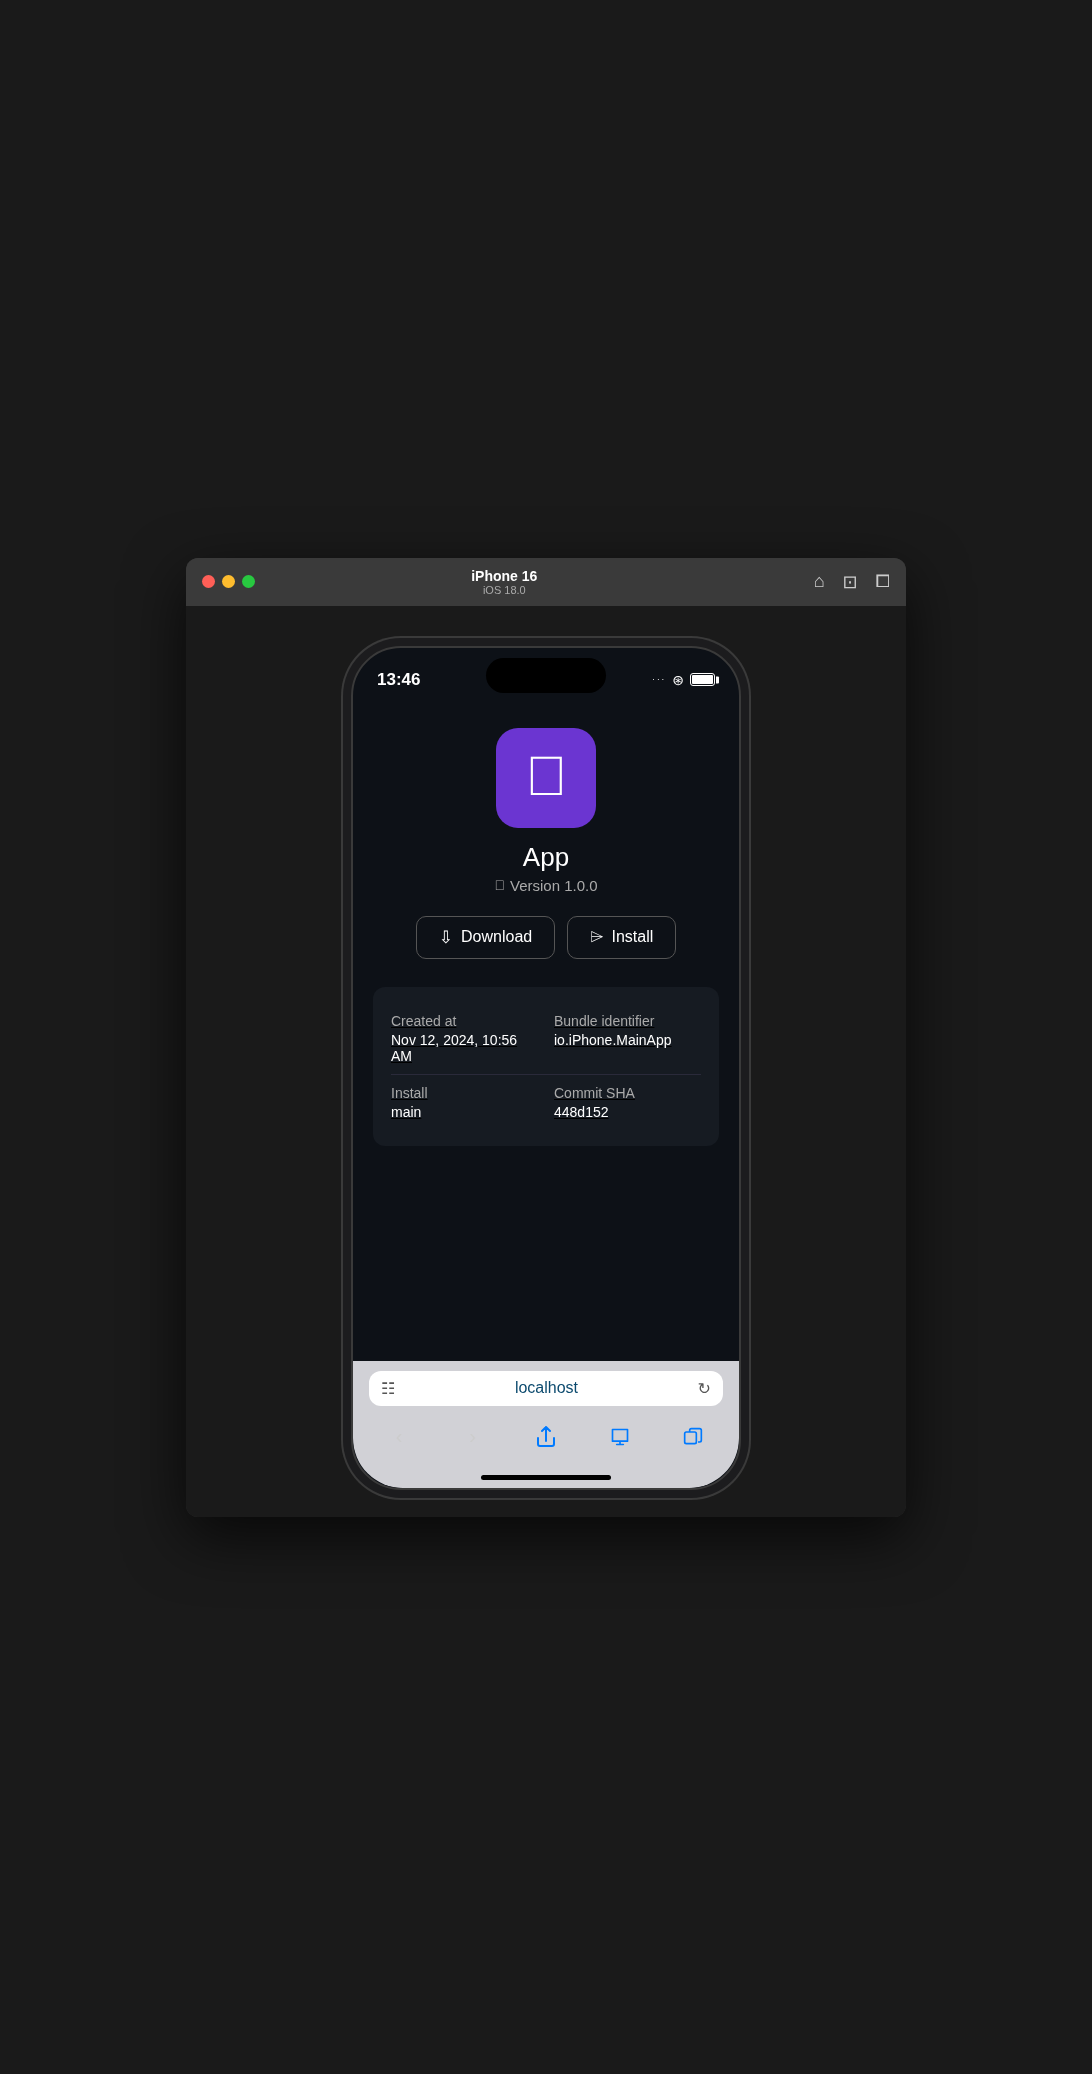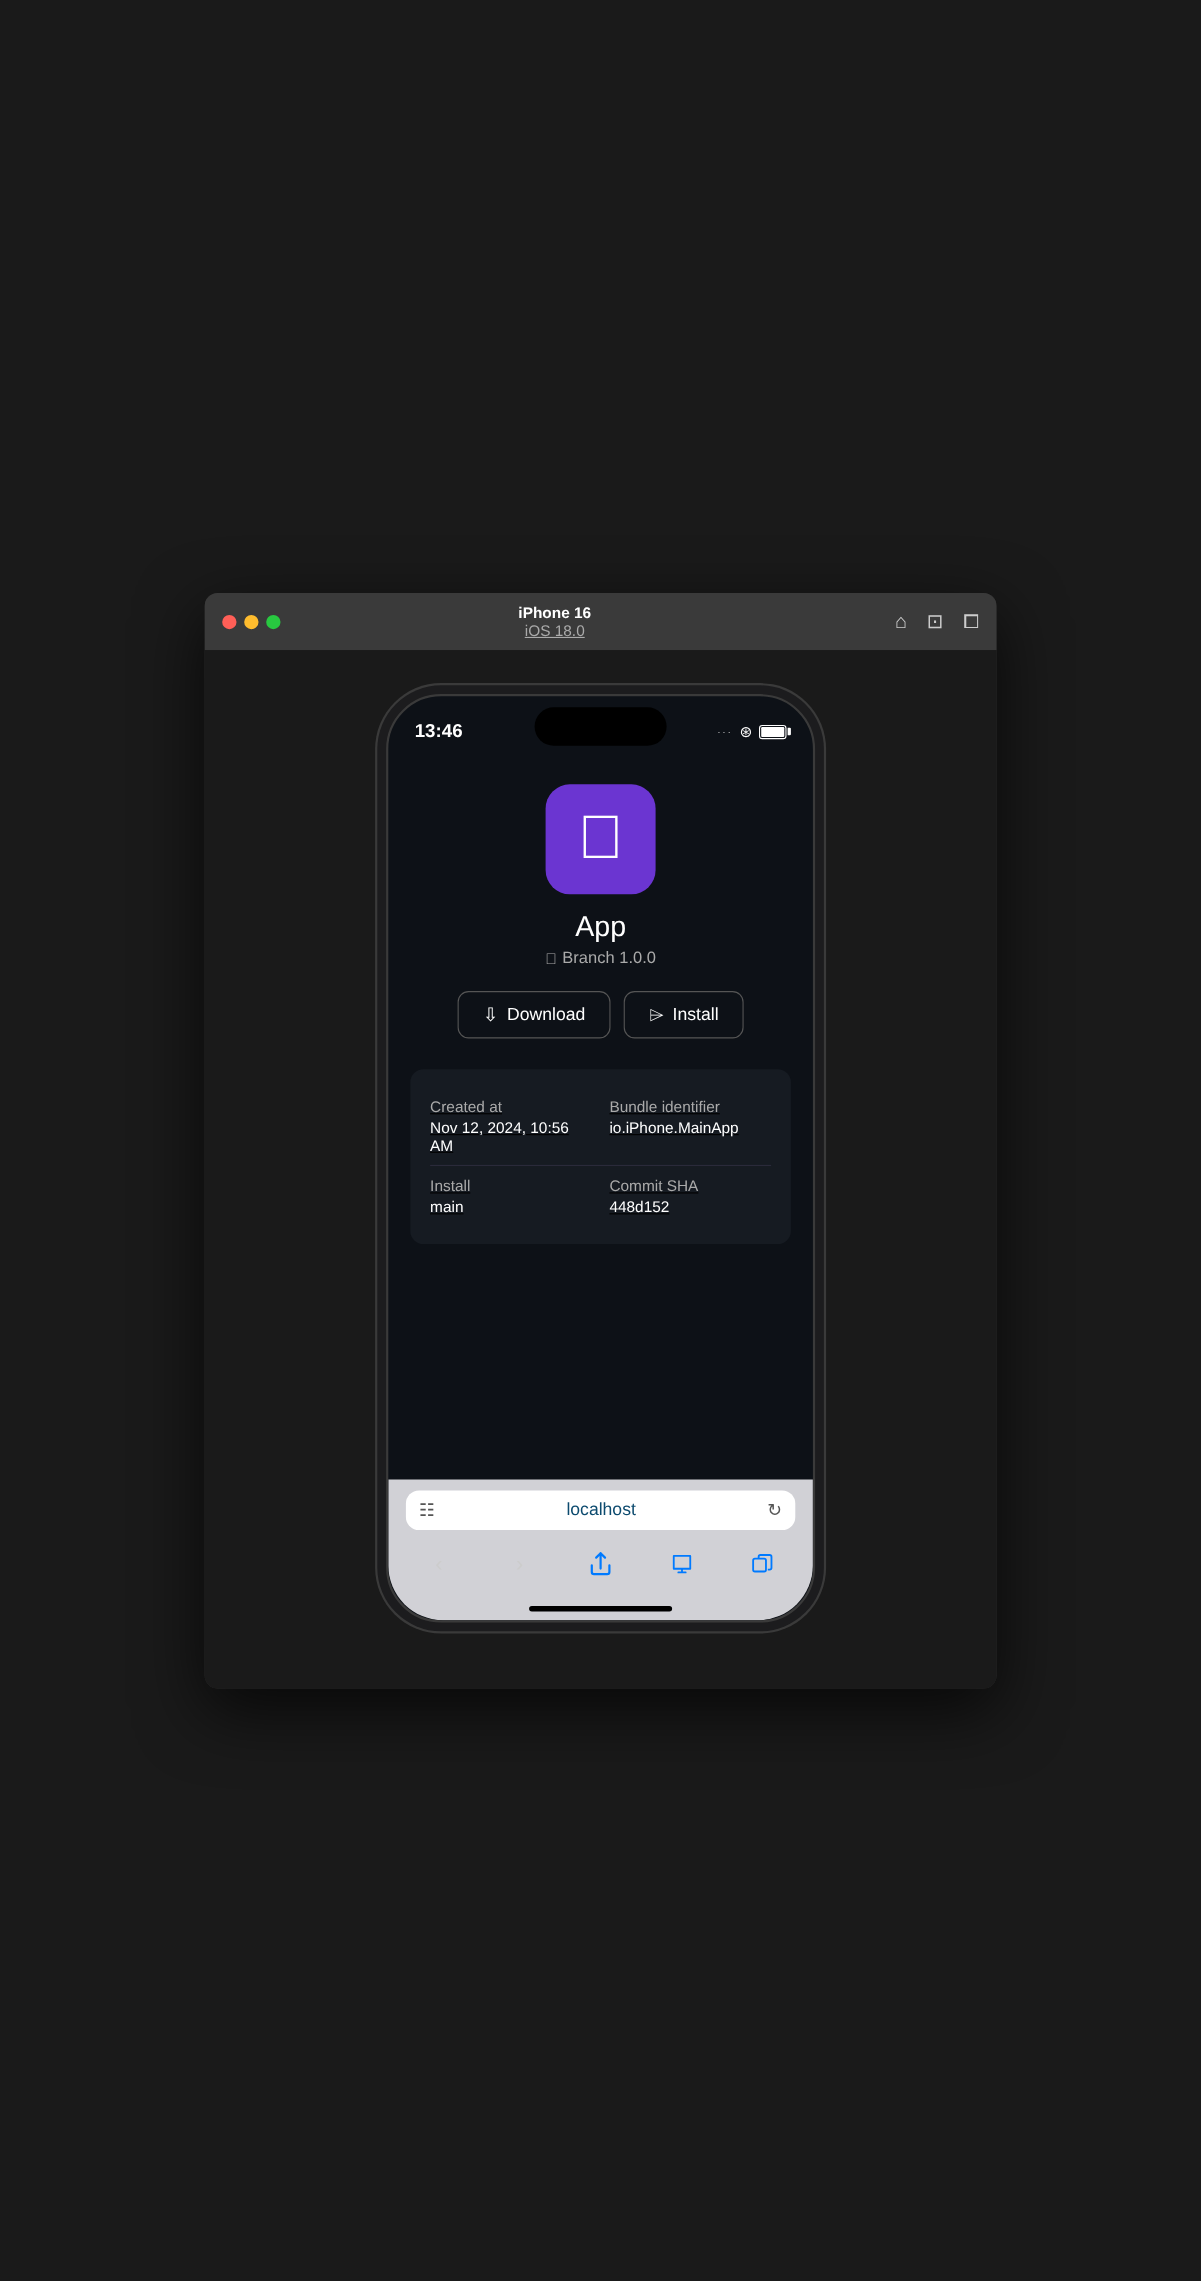--- a/index.html
+++ b/index.html
@@ -50,44 +50,43 @@
       margin-left: -60px;
     }
 
     .titlebar-device-name {
       font-size: 14px;
       font-weight: 600;
       color: #ffffff;
     }
 
     .titlebar-device-os {
-      font-size: 14px;
+      font-size: 11px;
       color: #aaa;
-      text-decoration: underline;
     }
 
     .titlebar-icons {
       display: flex;
       gap: 18px;
       align-items: center;
     }
 
     .titlebar-icon {
       color: #ccc;
       font-size: 18px;
       cursor: pointer;
     }
 
     
     .iphone-frame-container {
       display: flex;
       justify-content: center;
       align-items: flex-end;
       background: #1a1a1a;
-      padding: 40px 0 60px;
+      padding: 40px 0 27px;
     }
 
     .iphone-frame {
       width: 390px;
       height: 844px;
       background: #0d1117;
       border-radius: 50px;
       border: 2px solid #3a3a3a;
       position: relative;
       overflow: hidden;
@@ -396,21 +395,21 @@
       <div class="app-content">
 
         <div class="app-icon">
           <span class="apple-logo"></span>
         </div>
 
         <div class="app-name">App</div>
 
         <div class="app-version">
           <span class="version-apple"></span>
-          <span>Branch 1.0.0</span>
+          <span>Version 1.0.0</span>
         </div>
 
         <div class="action-buttons">
           <button class="action-btn">
             <span class="action-btn-icon">⇩</span>
             <span>Download</span>
           </button>
           <button class="action-btn">
             <span class="action-btn-icon">⌲</span>
             <span>Install</span>

